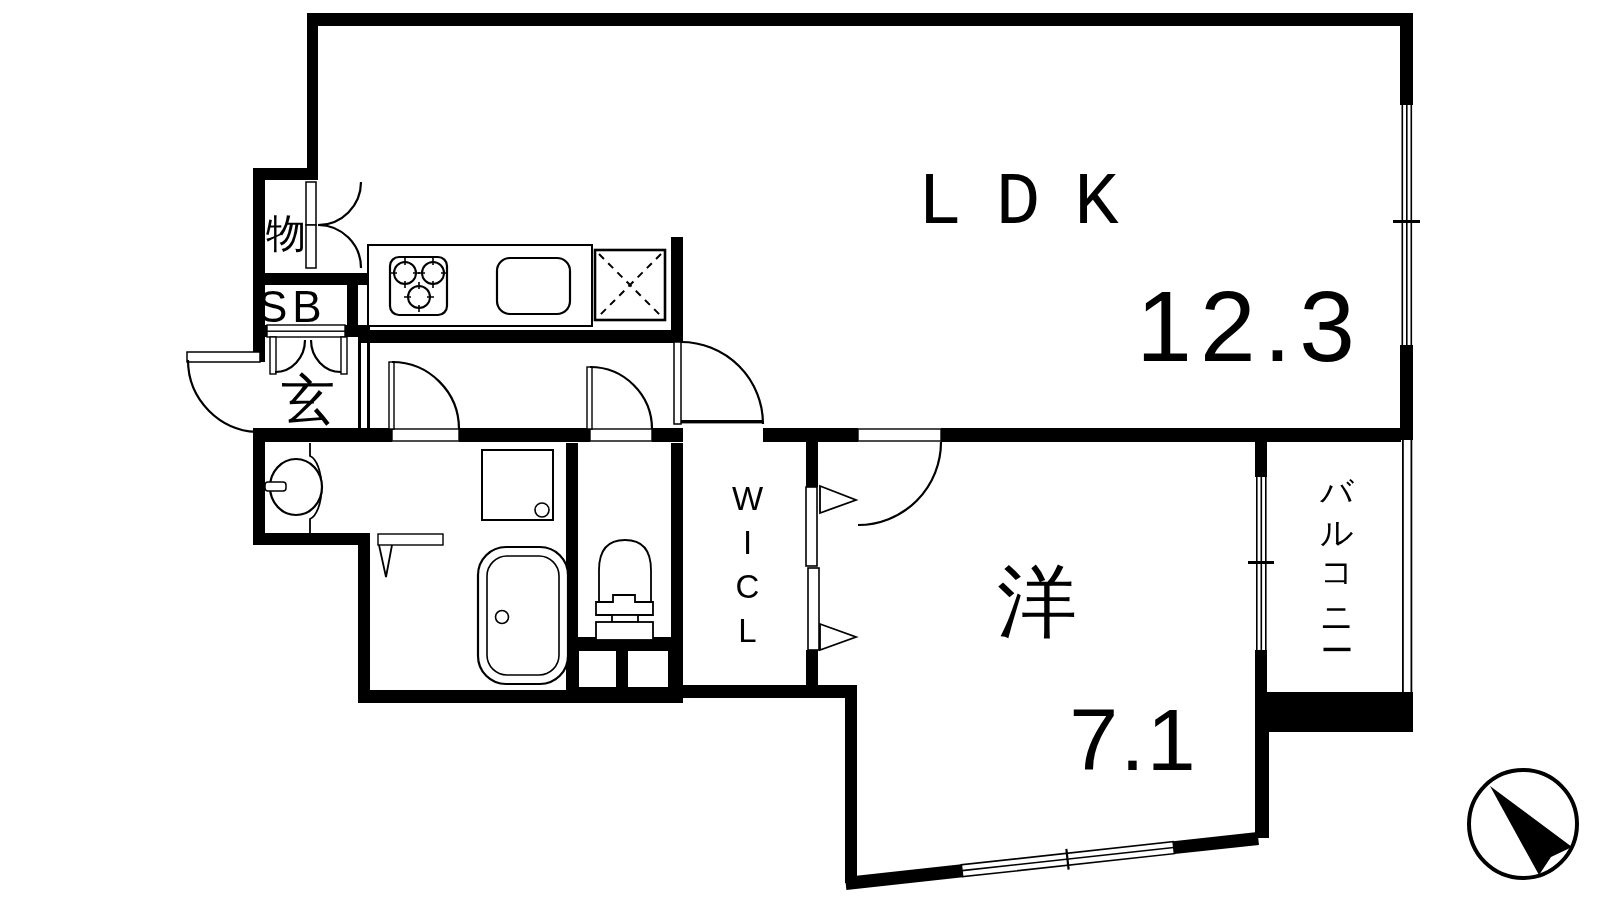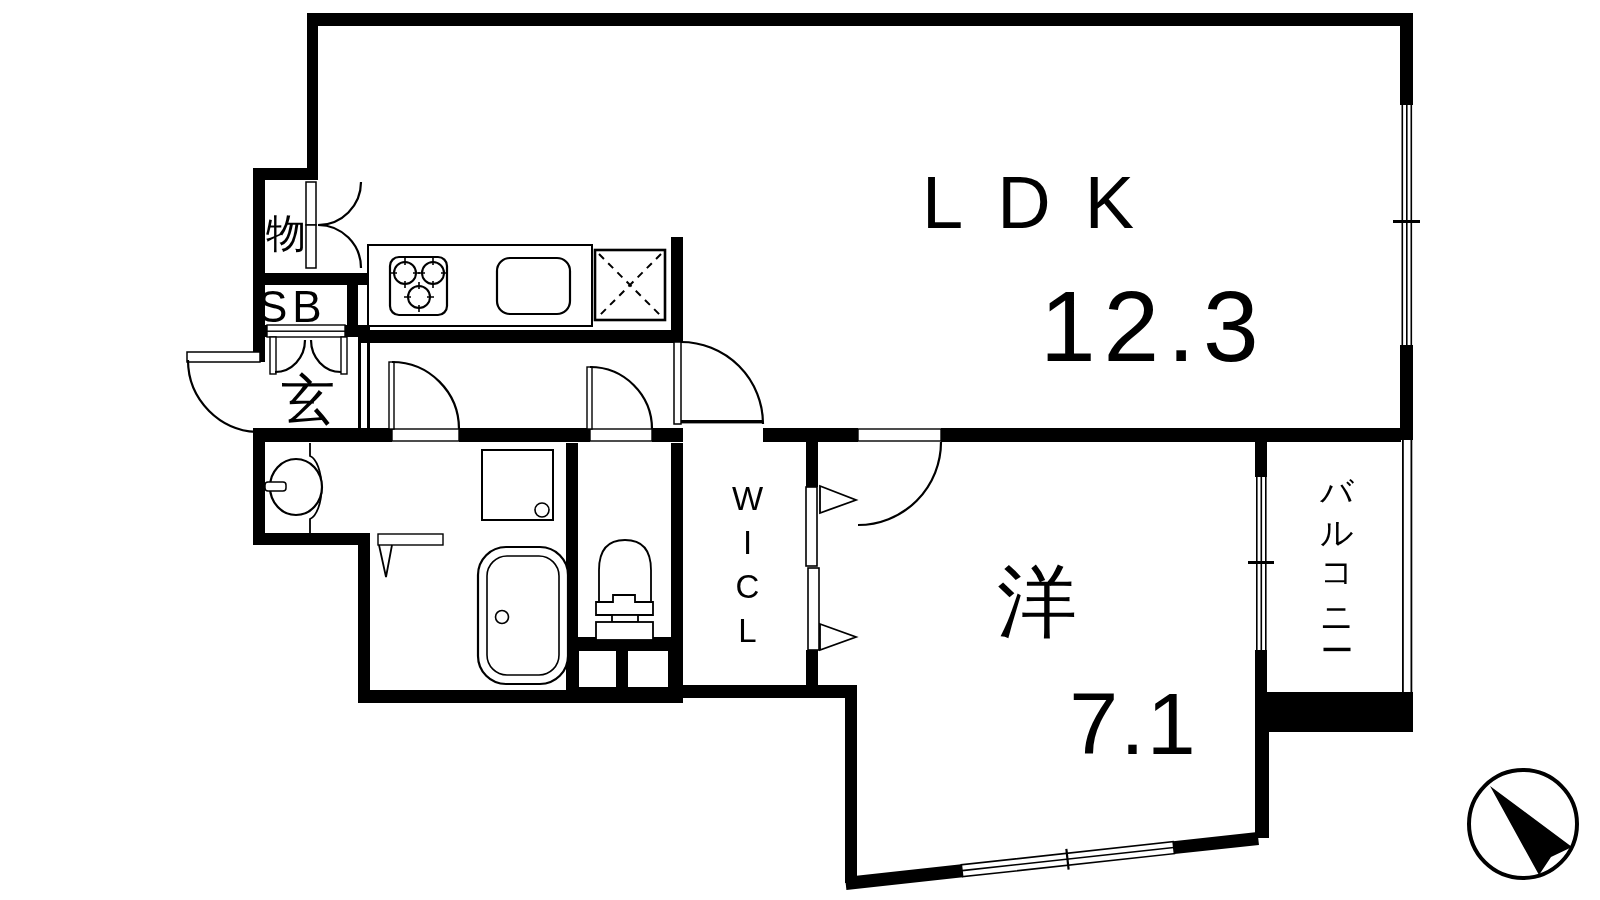--- a/index.html
+++ b/index.html
@@ -1,23 +1,23 @@
 <!DOCTYPE html>
 <html><head>
 <meta charset="utf-8">
 <style>
   html,body{margin:0;padding:0;background:#ffffff;}
   #stage{position:relative;width:1600px;height:900px;background:#ffffff;overflow:hidden;
          font-family:"Liberation Sans","DejaVu Sans",sans-serif;color:#000;}
   #plan-svg{position:absolute;left:0;top:0;}
   .label{position:absolute;white-space:nowrap;color:#000;line-height:1;}
-  .ldk-label{left:868px;top:166px;width:300px;text-align:right;font-size:74px;letter-spacing:34px;text-indent:34px;}
-  .ldk-area{left:1040px;top:276px;width:295px;text-align:left;font-size:100px;letter-spacing:8px;}
+  .ldk-label{left:868px;top:166px;width:300px;text-align:center;font-size:74px;letter-spacing:34px;text-indent:34px;font-family:Liberation Mono, monospace;}
+  .ldk-area{left:1068px;top:276px;width:295px;text-align:right;font-size:100px;letter-spacing:8px;}
   .yo-label{left:982px;top:562px;width:110px;text-align:center;font-size:80px;}
-  .yo-area{left:1016px;top:680px;width:235px;text-align:center;font-size:88px;letter-spacing:2px;}
+  .yo-area{left:1016px;top:696px;width:235px;text-align:center;font-size:88px;letter-spacing:2px;}
   .balcony-label{left:1312px;top:455px;width:42px;font-size:33px;writing-mode:vertical-rl;letter-spacing:7px;}
   .wicl-label{left:724px;top:480px;width:40px;font-size:33px;writing-mode:vertical-rl;text-orientation:upright;letter-spacing:7px;}
   .genkan-label{left:281px;top:372px;font-size:54px;}
   .storage-label{left:266px;top:213px;font-size:40px;}
   .sb-label{left:258px;top:285px;width:88px;font-size:44px;letter-spacing:5px;}
 </style>
 </head>
 <body>
 
 <div id="stage">

